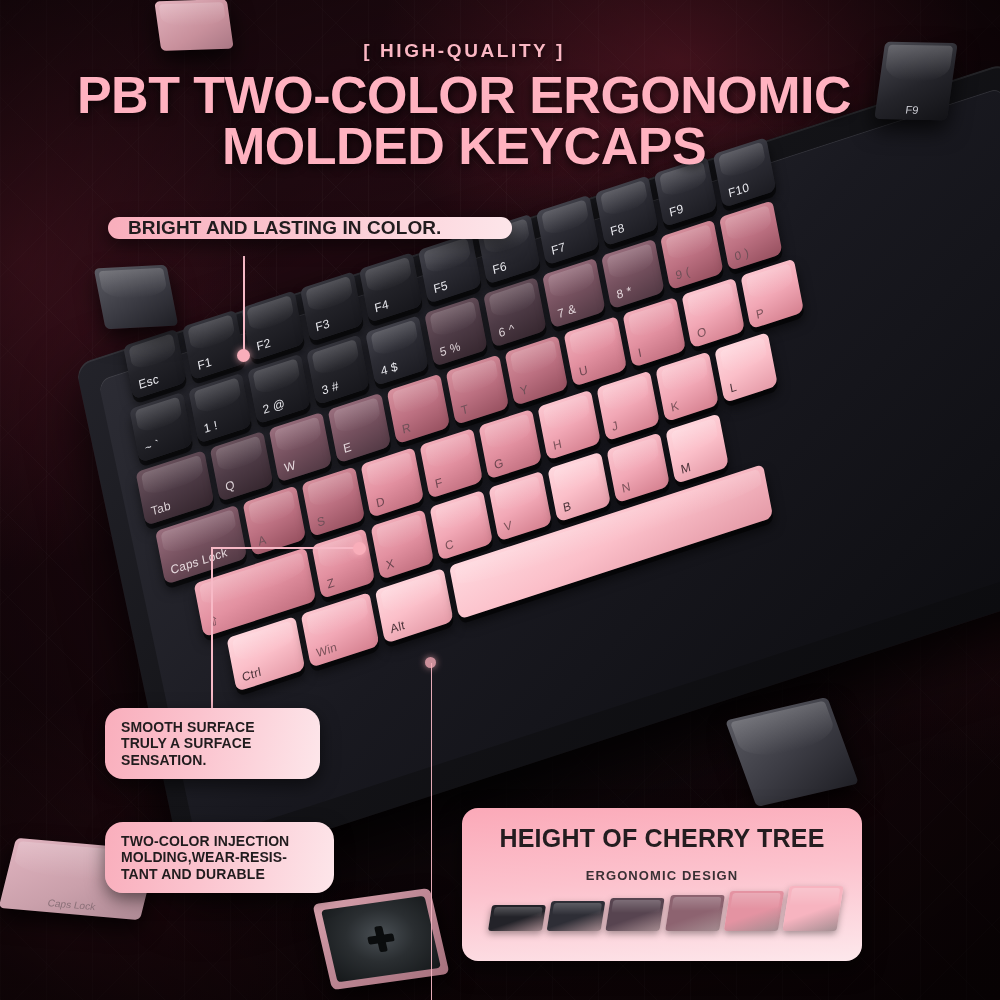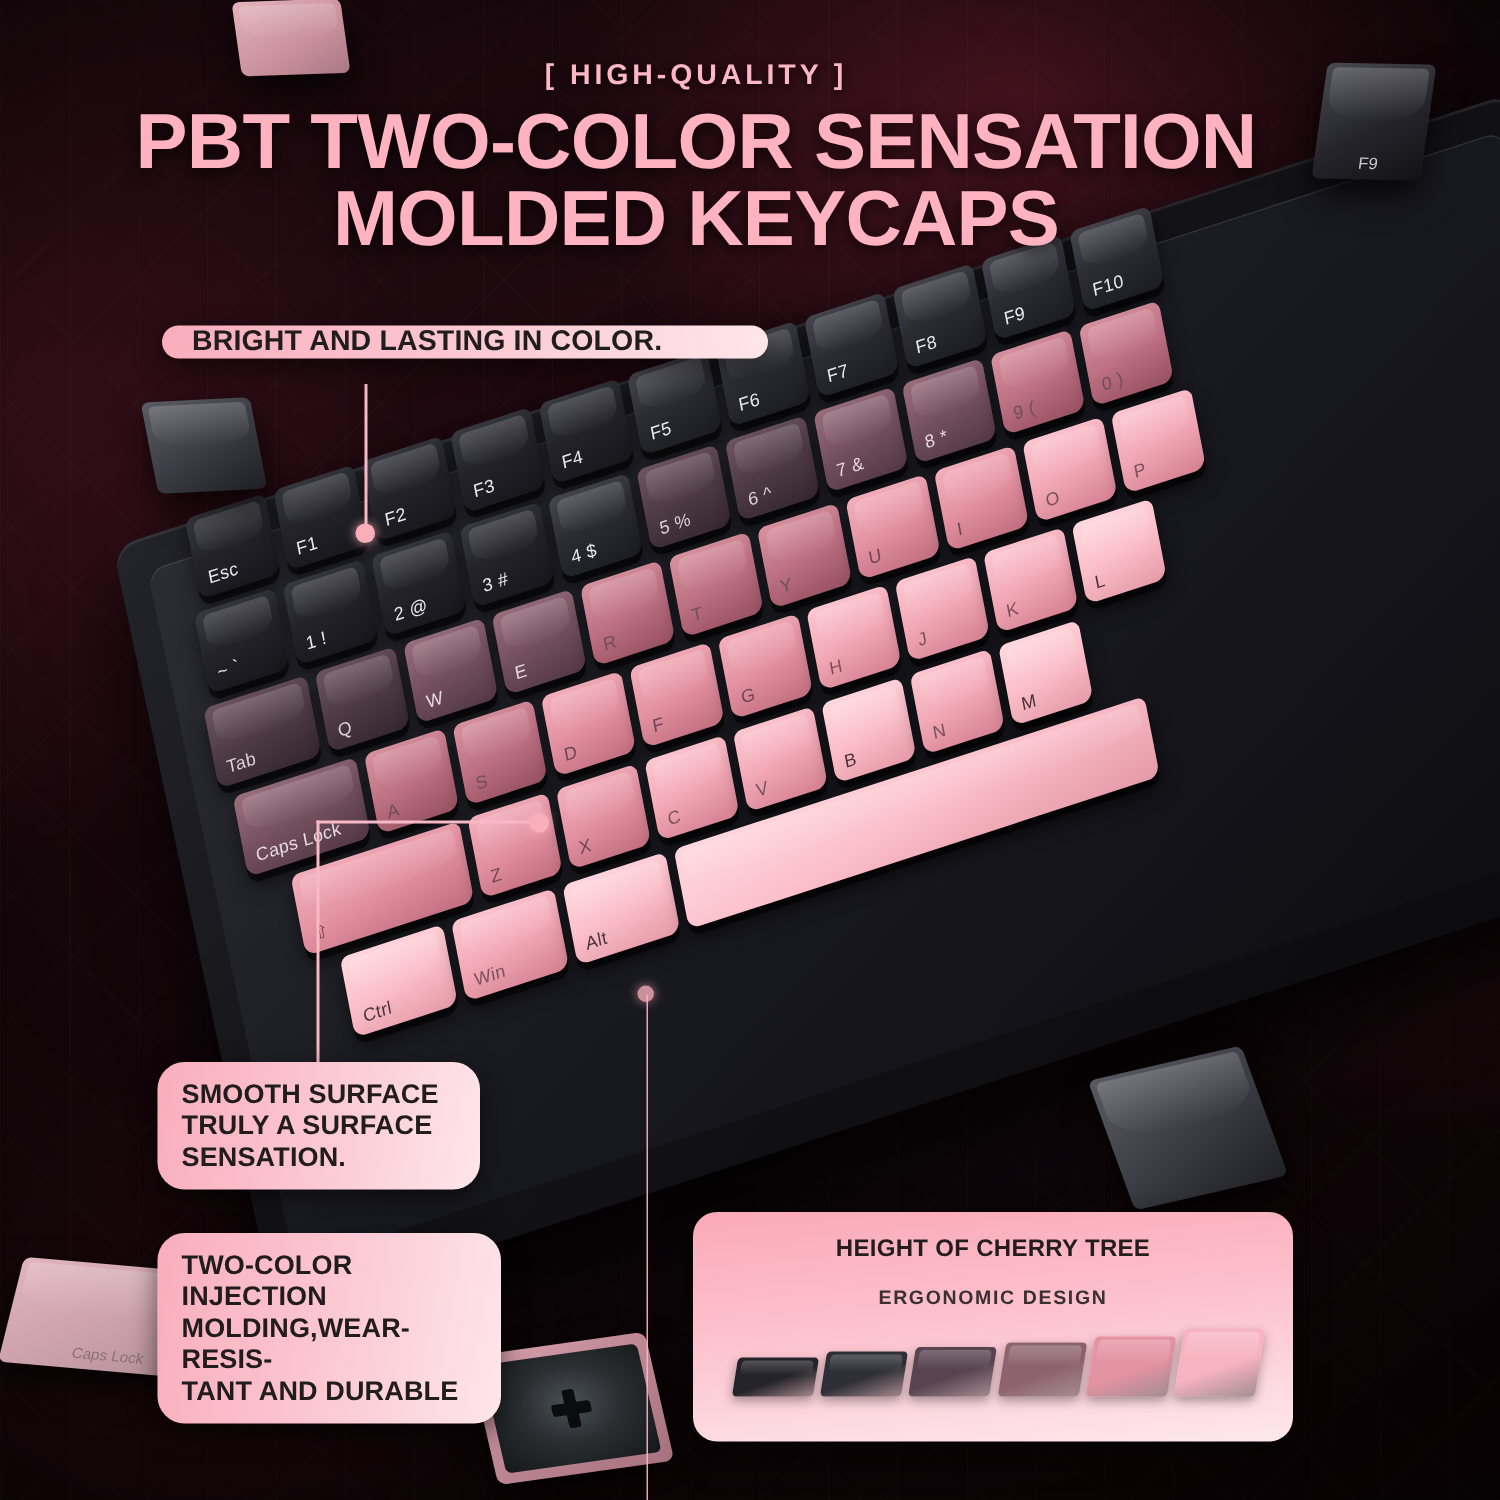--- a/index.html
+++ b/index.html
@@ -157,37 +157,37 @@
     text-shadow: 0 3px 10px rgba(0,0,0,.75);
   }
   .h1 .l2 { display:block; }
 
   
   .callout {
     position: absolute; z-index: 45;
     border-radius: 18px;
     padding: 11px 16px;
     color: #211c1e; font-weight: 700;
-    font-size: 18px; line-height: 1.17; letter-spacing: .1px;
+    font-size: 14px; line-height: 1.17; letter-spacing: .1px;
     background: linear-gradient(100deg, #f9aebc 0%, #fbc3ce 42%, #fde6ea 100%);
     box-shadow: 0 6px 18px rgba(0,0,0,0.55);
   }
   #co1 { left: 108px; top: 217px; width: 404px; border-radius: 22px; padding: 0 20px; font-size: 19px; }
   #co2 { left: 105px; top: 708px; width: 215px; }
   #co3 { left: 105px; top: 822px; width: 229px; }
 
   .panel {
     position: absolute; z-index: 45;
     left: 462px; top: 808px; width: 400px; height: 153px;
     border-radius: 16px;
     background: linear-gradient(175deg, #fba9b8 0%, #fcc2cd 46%, #fde8ec 100%);
     box-shadow: 0 8px 22px rgba(0,0,0,0.6);
     padding-top: 16px; text-align: center;
   }
-  .panel-title { font-size: 16px; font-weight: 800; color: #241d20; letter-spacing: .2px; }
+  .panel-title { font-size: 25px; font-weight: 800; color: #241d20; letter-spacing: .2px; }
   .panel-sub { font-size: 13px; font-weight: 700; color: #3a3034; letter-spacing: 1.1px; margin-top: 15px; }
   .profile-row {
     position: absolute; left: 28px; bottom: 30px; right: 22px; height: 52px;
     display: flex; align-items: flex-end; gap: 5px;
   }
   .pcap {
     flex: 1; border-radius: 3px;
     transform: skewX(-9deg);
     box-shadow: 0 3px 7px rgba(0,0,0,0.35);
     position: relative;
@@ -429,21 +429,21 @@
   <div class="lead" style="left:211px; top:547px; width:148px; height:2px;"></div>
   <div class="lead" style="left:211px; top:547px; width:2px; height:165px;"></div>
   <div class="dot" style="left:353px; top:542px;"></div>
 
   <div class="lead lead-thin" style="left:431px; top:663px; width:1px; height:337px;"></div>
   <div class="dot" style="left:425px; top:657px; width:11px; height:11px; opacity:.8;"></div>
 
   <div class="hdr">
     <div class="eyebrow">[ HIGH-QUALITY ]</div>
     <div class="h1">
-      <span>PBT TWO-COLOR SENSATION</span>
+      <span>PBT TWO-COLOR ERGONOMIC</span>
       <span class="l2">MOLDED KEYCAPS</span>
     </div>
   </div>
 
   <div class="callout" id="co1">
     <span>BRIGHT AND LASTING IN COLOR.</span>
   </div>
 
   <div class="callout" id="co2">
     <div>SMOOTH SURFACE</div>

